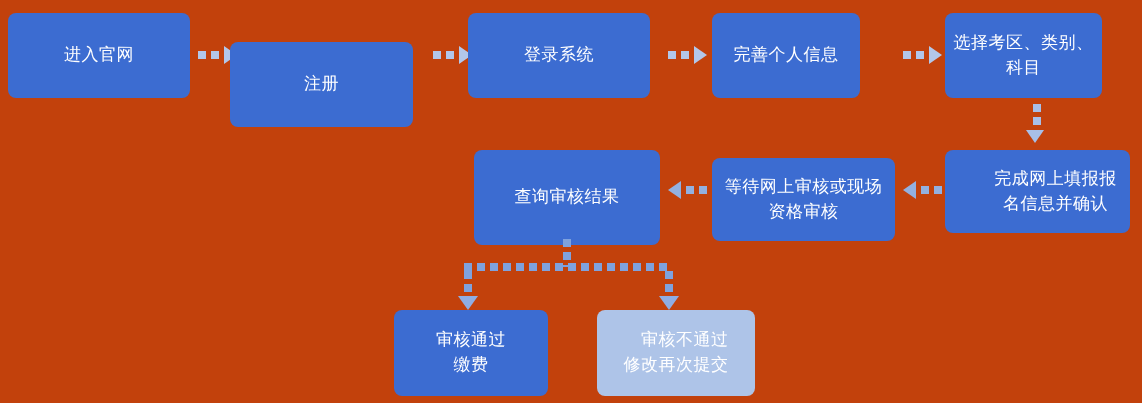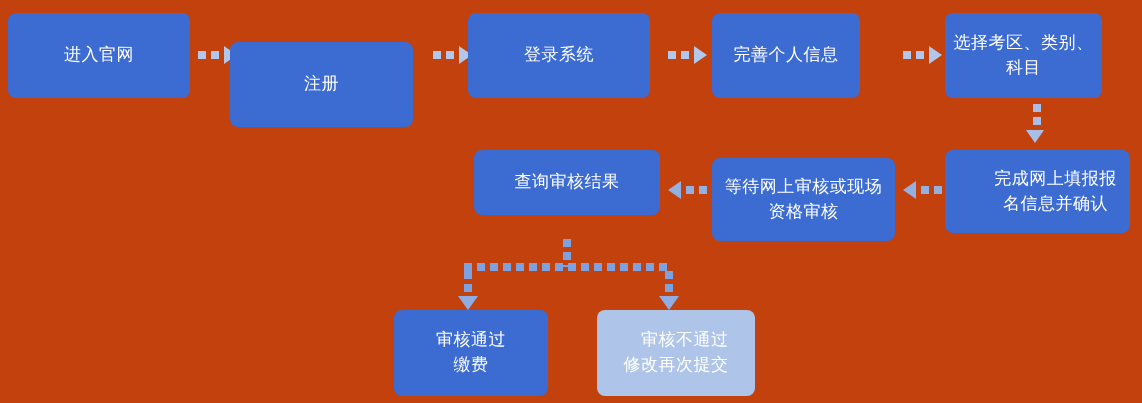--- a/index.html
+++ b/index.html
@@ -144,21 +144,21 @@
   </div>
 
   <div class="node primary" style="left:945px; top:13px; width:157px; height:85px;">选择考区、类别、科目</div>
 
   <div class="stem-v" style="left:1033px; top:104px; height:44px;">
     <span class="sq"></span>
     <span class="sq"></span>
     <span class="tri-down" style="margin-left:-5px;"></span>
   </div>
 
-  <div class="node primary" style="left:474px; top:150px; width:186px; height:65px;">查询审核结果</div>
+  <div class="node primary" style="left:474px; top:150px; width:186px; height:95px;">查询审核结果</div>
 
   <div class="conn-h left" style="left:668px; top:183px;">
     <span class="tri-left"></span>
     <span class="sq"></span>
     <span class="sq"></span>
   </div>
 
   <div class="node primary" style="left:712px; top:158px; width:183px; height:83px;">等待网上审核或现场资格审核</div>
 
   <div class="conn-h left" style="left:903px; top:183px;">

